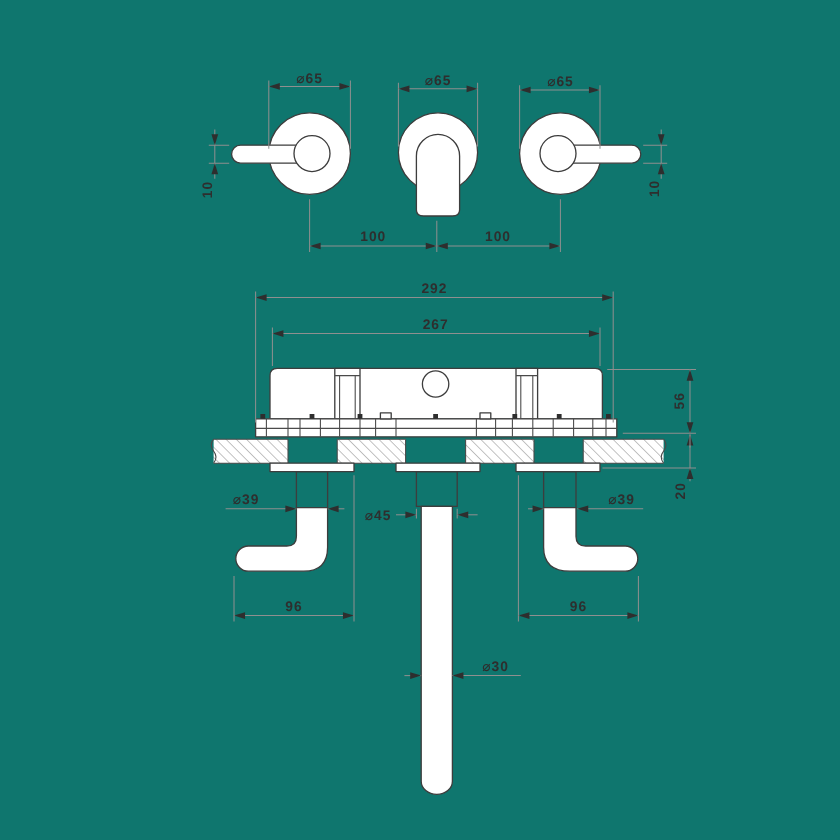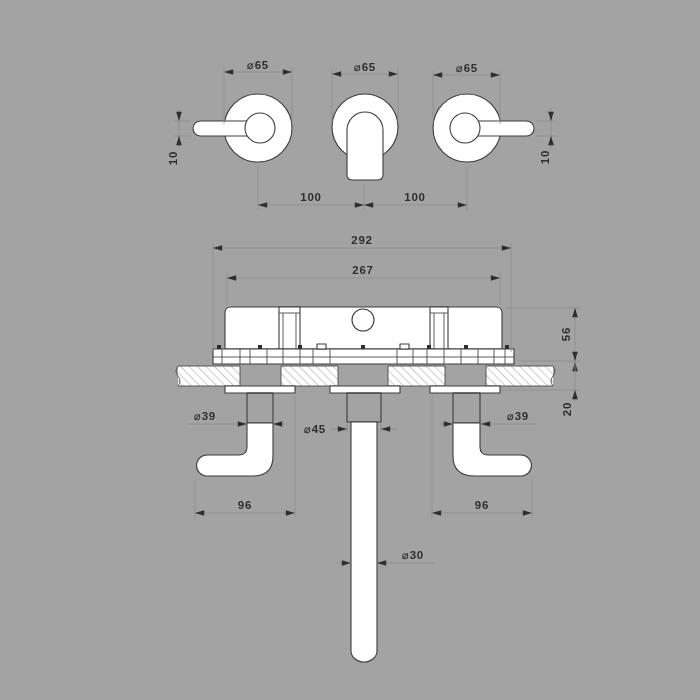--- a/index.html
+++ b/index.html
@@ -1,16 +1,16 @@
 <!DOCTYPE html>
 <html><head>
 <meta charset="utf-8">
 <style>
   html,body{margin:0;padding:0;background:#ffffff;}
-  .stage{width:700px;height:700px;background:#a3a3a3;position:relative;overflow:hidden;}
+  .stage{width:700px;height:700px;background:#0f766e;position:relative;overflow:hidden;}
   svg{display:block;}
   .obj{stroke:#3d3d3d;stroke-width:1.1;fill:none;stroke-linejoin:round;stroke-linecap:round;}
   .objf{stroke:#3d3d3d;stroke-width:1.1;fill:#ffffff;stroke-linejoin:round;}
   .thin{stroke:#4a4a4a;stroke-width:0.9;fill:none;}
   .dl{stroke:#8f8f8f;stroke-width:0.85;fill:none;}
   .dot{fill:#2e2e2e;stroke:none;}
   .dim{font-family:"Liberation Sans","DejaVu Sans",sans-serif;font-size:11.5px;font-weight:bold;
        fill:#2e2e2e;letter-spacing:0.8px;text-anchor:middle;}
 </style>
 </head>

